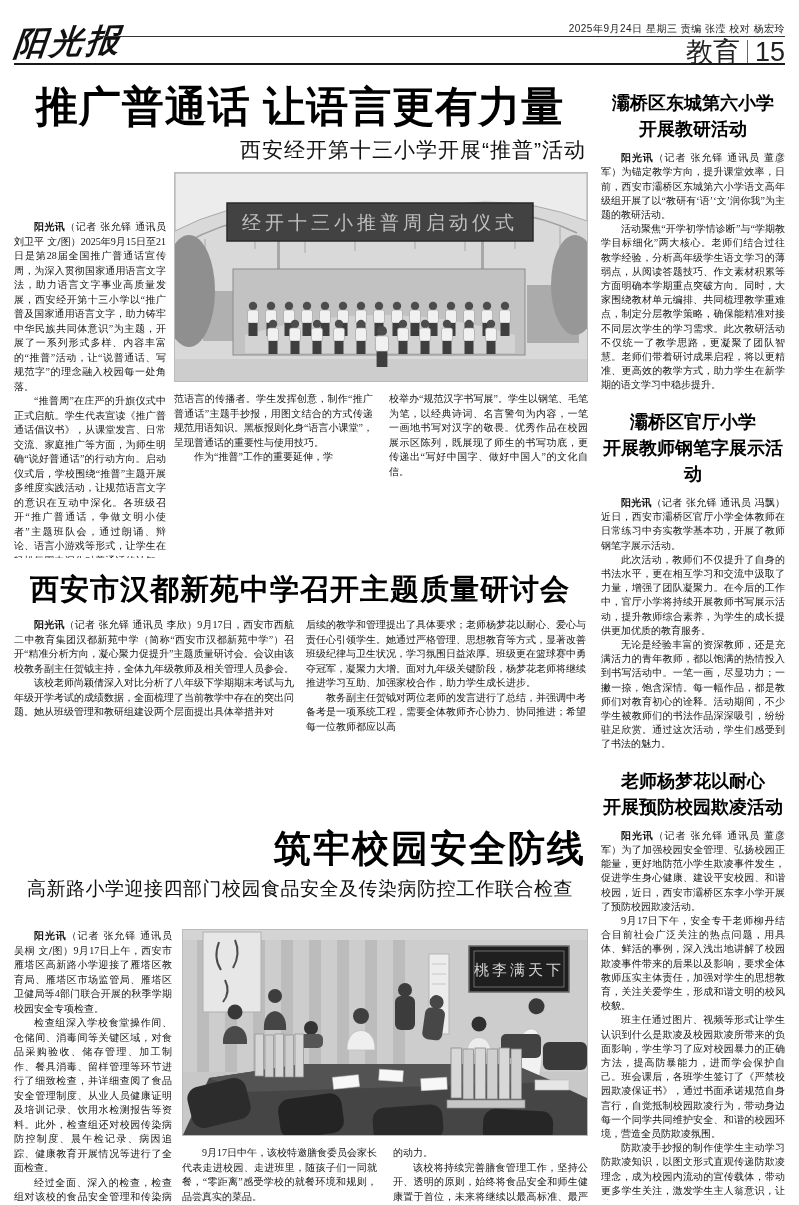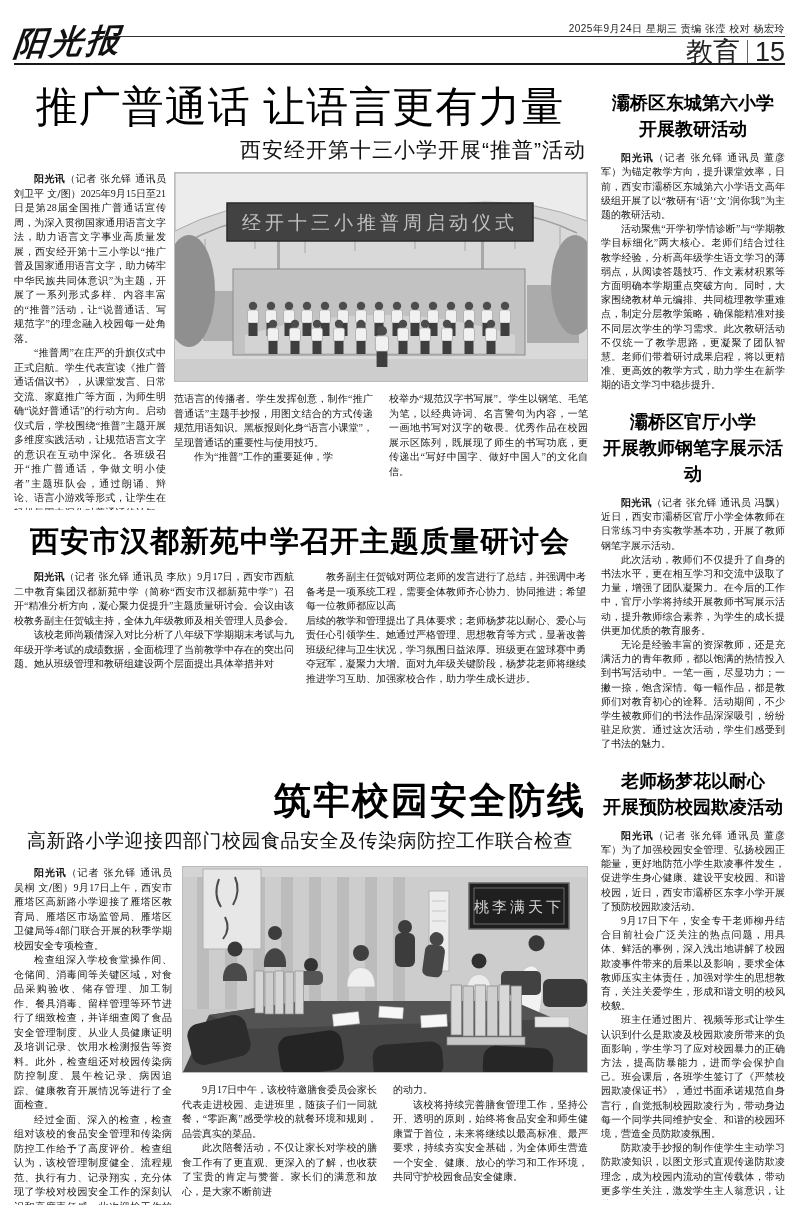--- a/index.html
+++ b/index.html
@@ -19,42 +19,42 @@
         font-size:27px;color:#222;display:flex;align-items:center;font-weight:500;}
   .section-pipe{display:inline-block;width:1px;height:24px;background:#666;margin:0 7px;}
   .rule-thick{position:absolute;left:14px;right:14px;top:63px;border-top:2px solid #1a1a1a;}
 
   
   .main{position:absolute;left:14px;top:84px;width:572px;}
   .sidebar{position:absolute;left:601px;top:90px;width:184px;height:1110px;overflow:hidden;}
 
   
   .headline-xl{margin:0;text-align:center;font-family:"Liberation Sans",sans-serif;
-        font-weight:400;font-size:42px;line-height:1.08;letter-spacing:1px;color:#000;}
+        font-weight:700;font-size:42px;line-height:1.08;letter-spacing:1px;color:#000;}
   .subhead-lg{margin:7px 0 8px;text-align:right;font-family:"Liberation Sans",sans-serif;
         font-weight:500;font-size:21px;letter-spacing:1px;color:#111;}
   .headline-lg{margin:12px 0 8px;text-align:center;font-family:Liberation Mono, monospace;
         font-weight:900;font-size:29px;letter-spacing:1px;color:#000;}
   .headline-md{margin:14px 0 2px;text-align:right;font-family:"Liberation Sans",sans-serif;
         font-weight:900;font-size:37px;letter-spacing:2px;color:#000;}
-  .subhead-md{margin:2px 0 12px;text-align:center;font-family:Liberation Sans, sans-serif;
+  .subhead-md{margin:2px 0 27px;text-align:center;font-family:Liberation Sans, sans-serif;
         font-weight:500;font-size:19px;letter-spacing:.5px;color:#111;}
   .side-title{margin:0 0 9px;text-align:center;font-family:"Liberation Sans",sans-serif;
         font-weight:800;font-size:18px;line-height:1.45;color:#000;}
 
   
   .bodytext{font-size:10px;line-height:14.5px;text-align:justify;color:#151515;}
   .para{margin:0;text-indent:2em;}
   .para.noindent{text-indent:0;}
   .byline-b{font-weight:bold;font-family:"Liberation Sans",sans-serif;}
   .byline-k{font-family:"DejaVu Serif",serif;}
 
   
   .a1-body{display:flex;gap:8px;margin-top:2px;}
-  .a1-col1{width:152px;flex:none;height:338px;overflow:hidden;}
+  .a1-col1{width:152px;flex:none;height:338px;overflow:hidden;margin-top:48px;}
   .a1-right{flex:1;}
   .photo{filter:grayscale(100%);border:1px solid #bbb;background:#d9d9d9;}
   .two-col{display:flex;gap:16px;margin-top:6px;}
   .two-col>div{flex:1;overflow:hidden;}
   .a1-right .two-col>div{height:112px;}
 
   
   .three-col{display:flex;gap:12px;margin-top:2px;}
   .three-col>div{flex:1;height:192px;overflow:hidden;}
 
@@ -167,22 +167,22 @@
     <div>
       <h2 class="headline-lg">西安市汉都新苑中学召开主题质量研讨会</h2>
       <div class="three-col bodytext">
         <div>
           <p class="para"><span class="byline-b">阳光讯</span><span class="byline-k">（记者 张允铎 通讯员 李欣）</span><span>9月17日，西安市西航二中教育集团汉都新苑中学（简称“西安市汉都新苑中学”）召开“精准分析方向，凝心聚力促提升”主题质量研讨会。会议由该校教务副主任贺钺主持，全体九年级教师及相关管理人员参会。</span></p>
           <div>
               <p class="para">该校老师尚颖倩深入对比分析了八年级下学期期末考试与九年级开学考试的成绩数据，全面梳理了当前教学中存在的突出问题。她从班级管理和教研组建设两个层面提出具体举措并对</p>
             </div>
         </div>
         <div>
+            <p class="para noindent">后续的教学和管理提出了具体要求；老师杨梦花以耐心、爱心与责任心引领学生。她通过严格管理、思想教育等方式，显著改善班级纪律与卫生状况，学习氛围日益浓厚。班级更在篮球赛中勇夺冠军，凝聚力大增。面对九年级关键阶段，杨梦花老师将继续推进学习互助、加强家校合作，助力学生成长进步。</p>
             <p class="para">教务副主任贺钺对两位老师的发言进行了总结，并强调中考备考是一项系统工程，需要全体教师齐心协力、协同推进；希望每一位教师都应以高</p>
-            <p class="para noindent">后续的教学和管理提出了具体要求；老师杨梦花以耐心、爱心与责任心引领学生。她通过严格管理、思想教育等方式，显著改善班级纪律与卫生状况，学习氛围日益浓厚。班级更在篮球赛中勇夺冠军，凝聚力大增。面对九年级关键阶段，杨梦花老师将继续推进学习互助、加强家校合作，助力学生成长进步。</p>
           </div>
       </div>
     </div>
 
     <div>
       <h2 class="headline-md">筑牢校园安全防线</h2>
       <div class="subhead-md">高新路小学迎接四部门校园食品安全及传染病防控工作联合检查</div>
       <div class="a3-body">
         <div class="a3-col1 bodytext">
           <p class="para"><span class="byline-b">阳光讯</span><span class="byline-k">（记者 张允铎 通讯员 吴桐 文/图）</span><span>9月17日上午，西安市雁塔区高新路小学迎接了雁塔区教育局、雁塔区市场监管局、雁塔区卫健局等4部门联合开展的秋季学期校园安全专项检查。</span></p>

